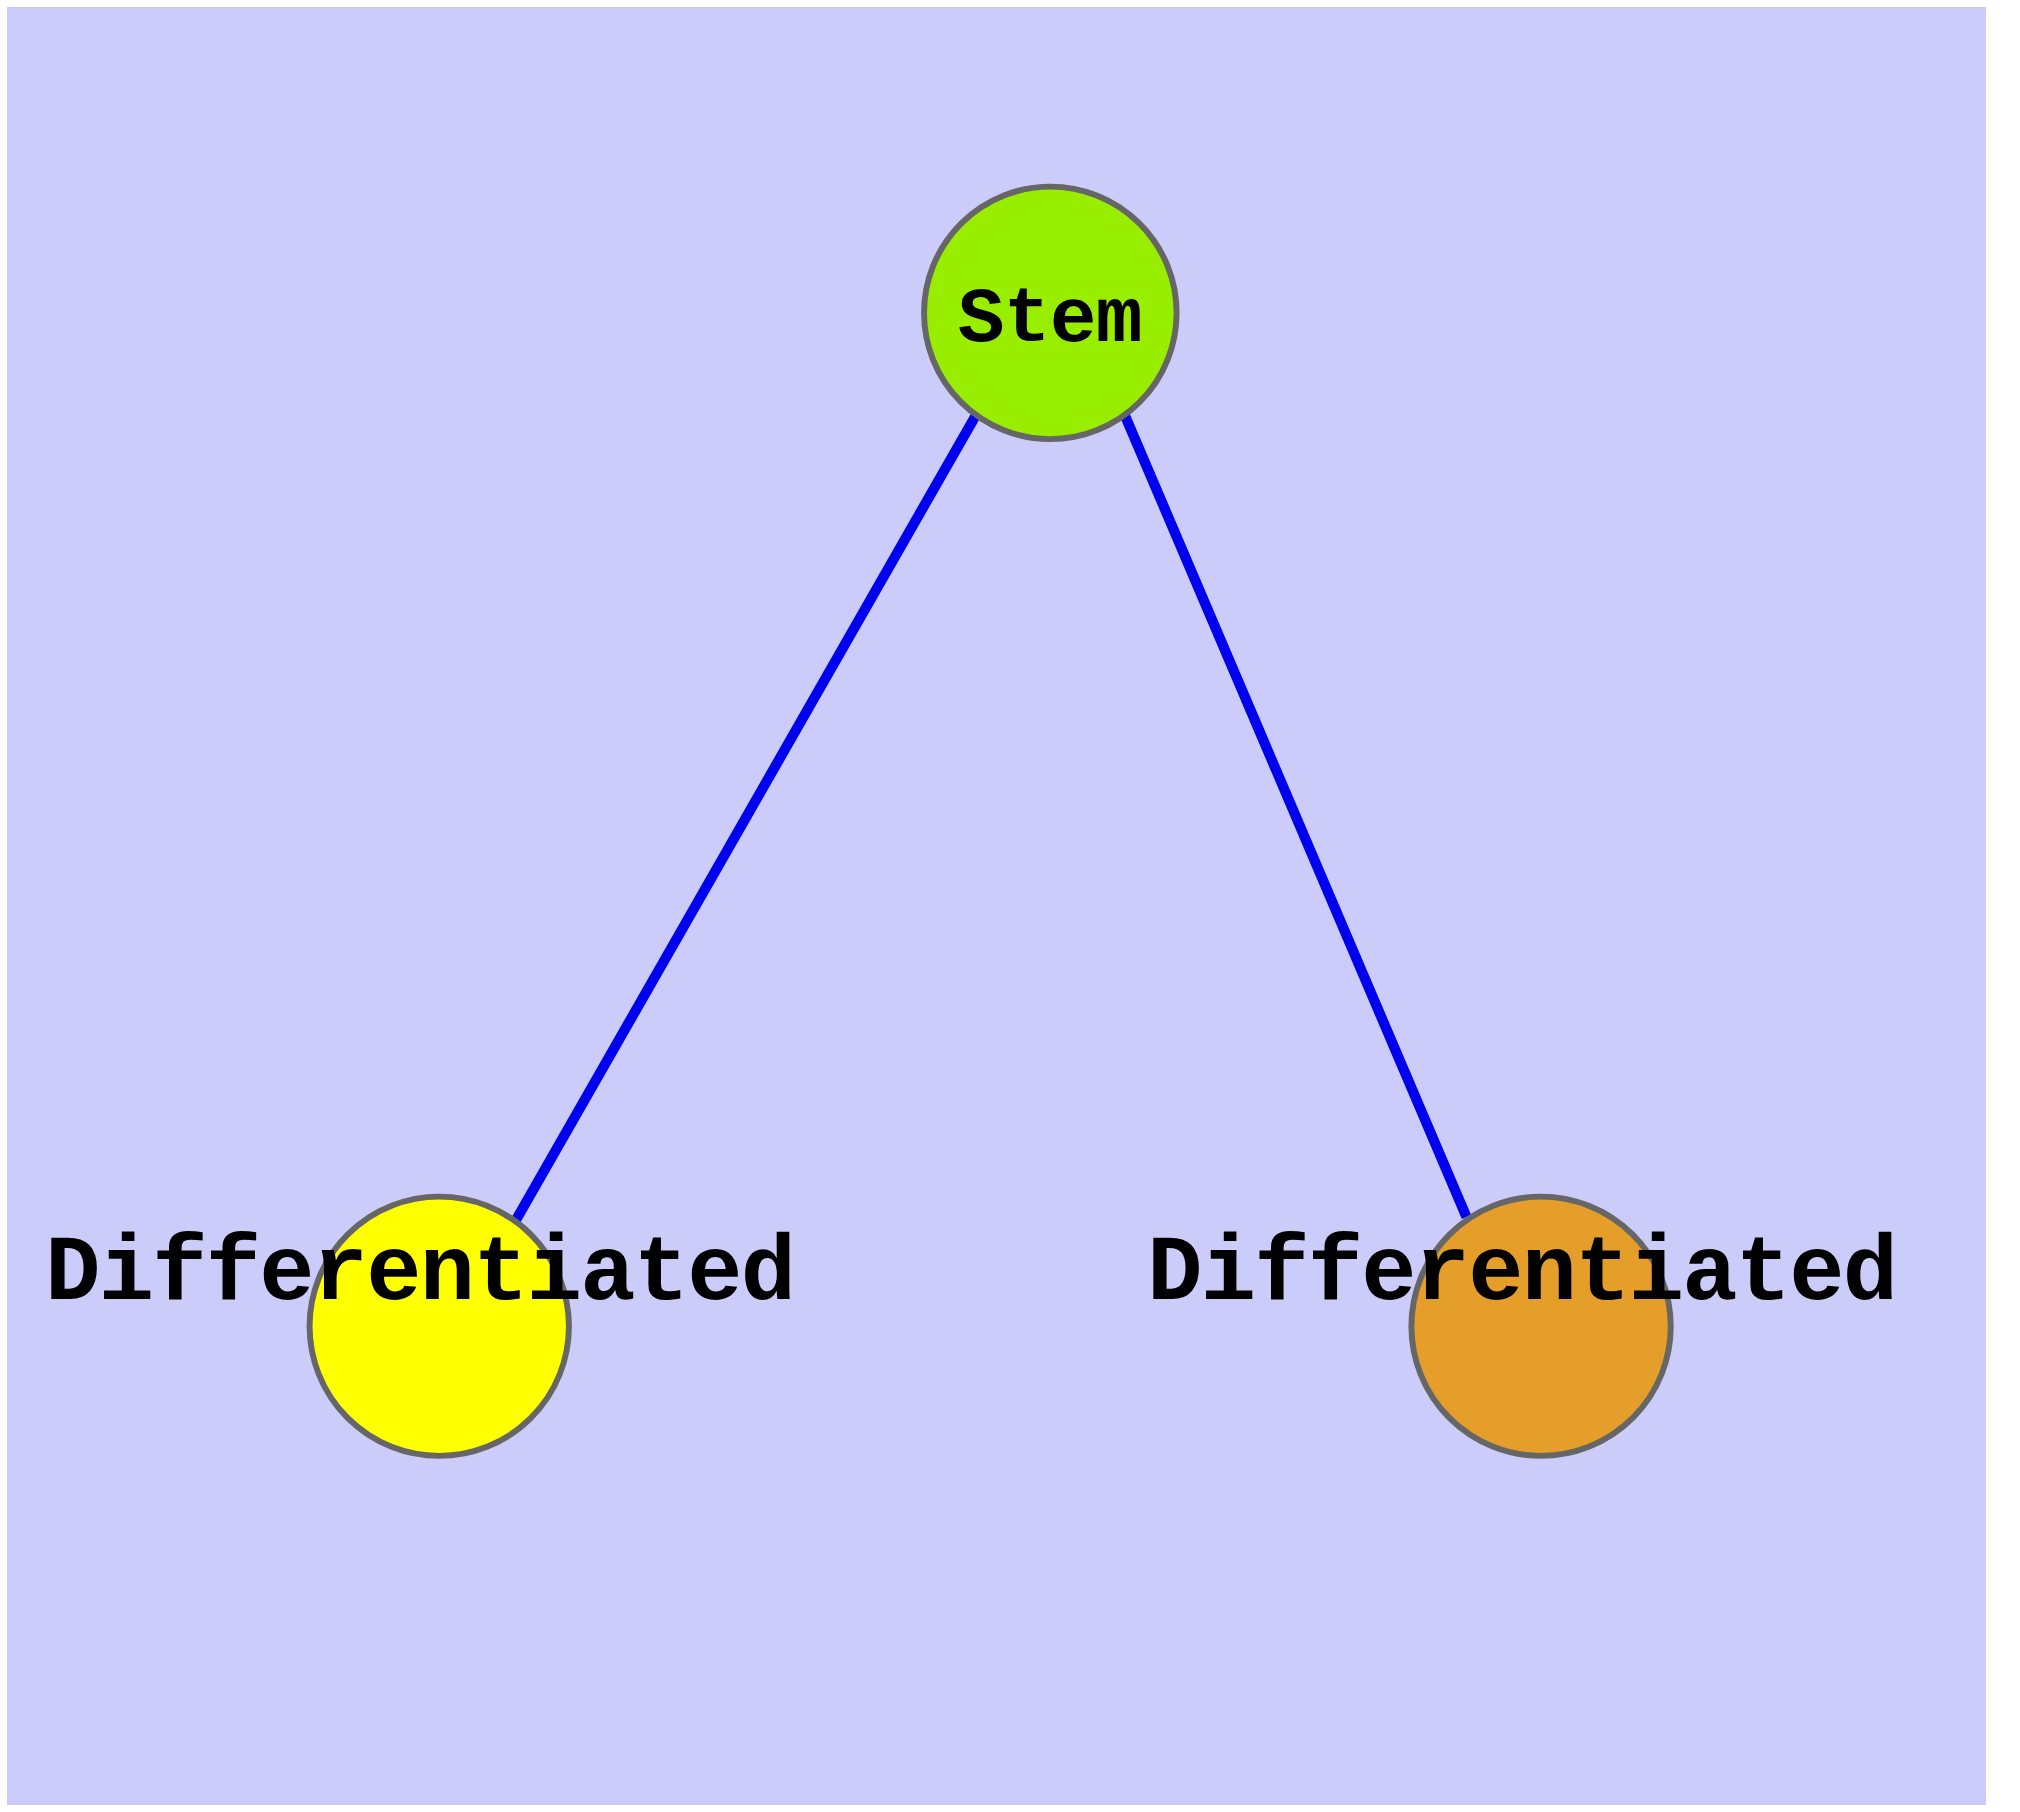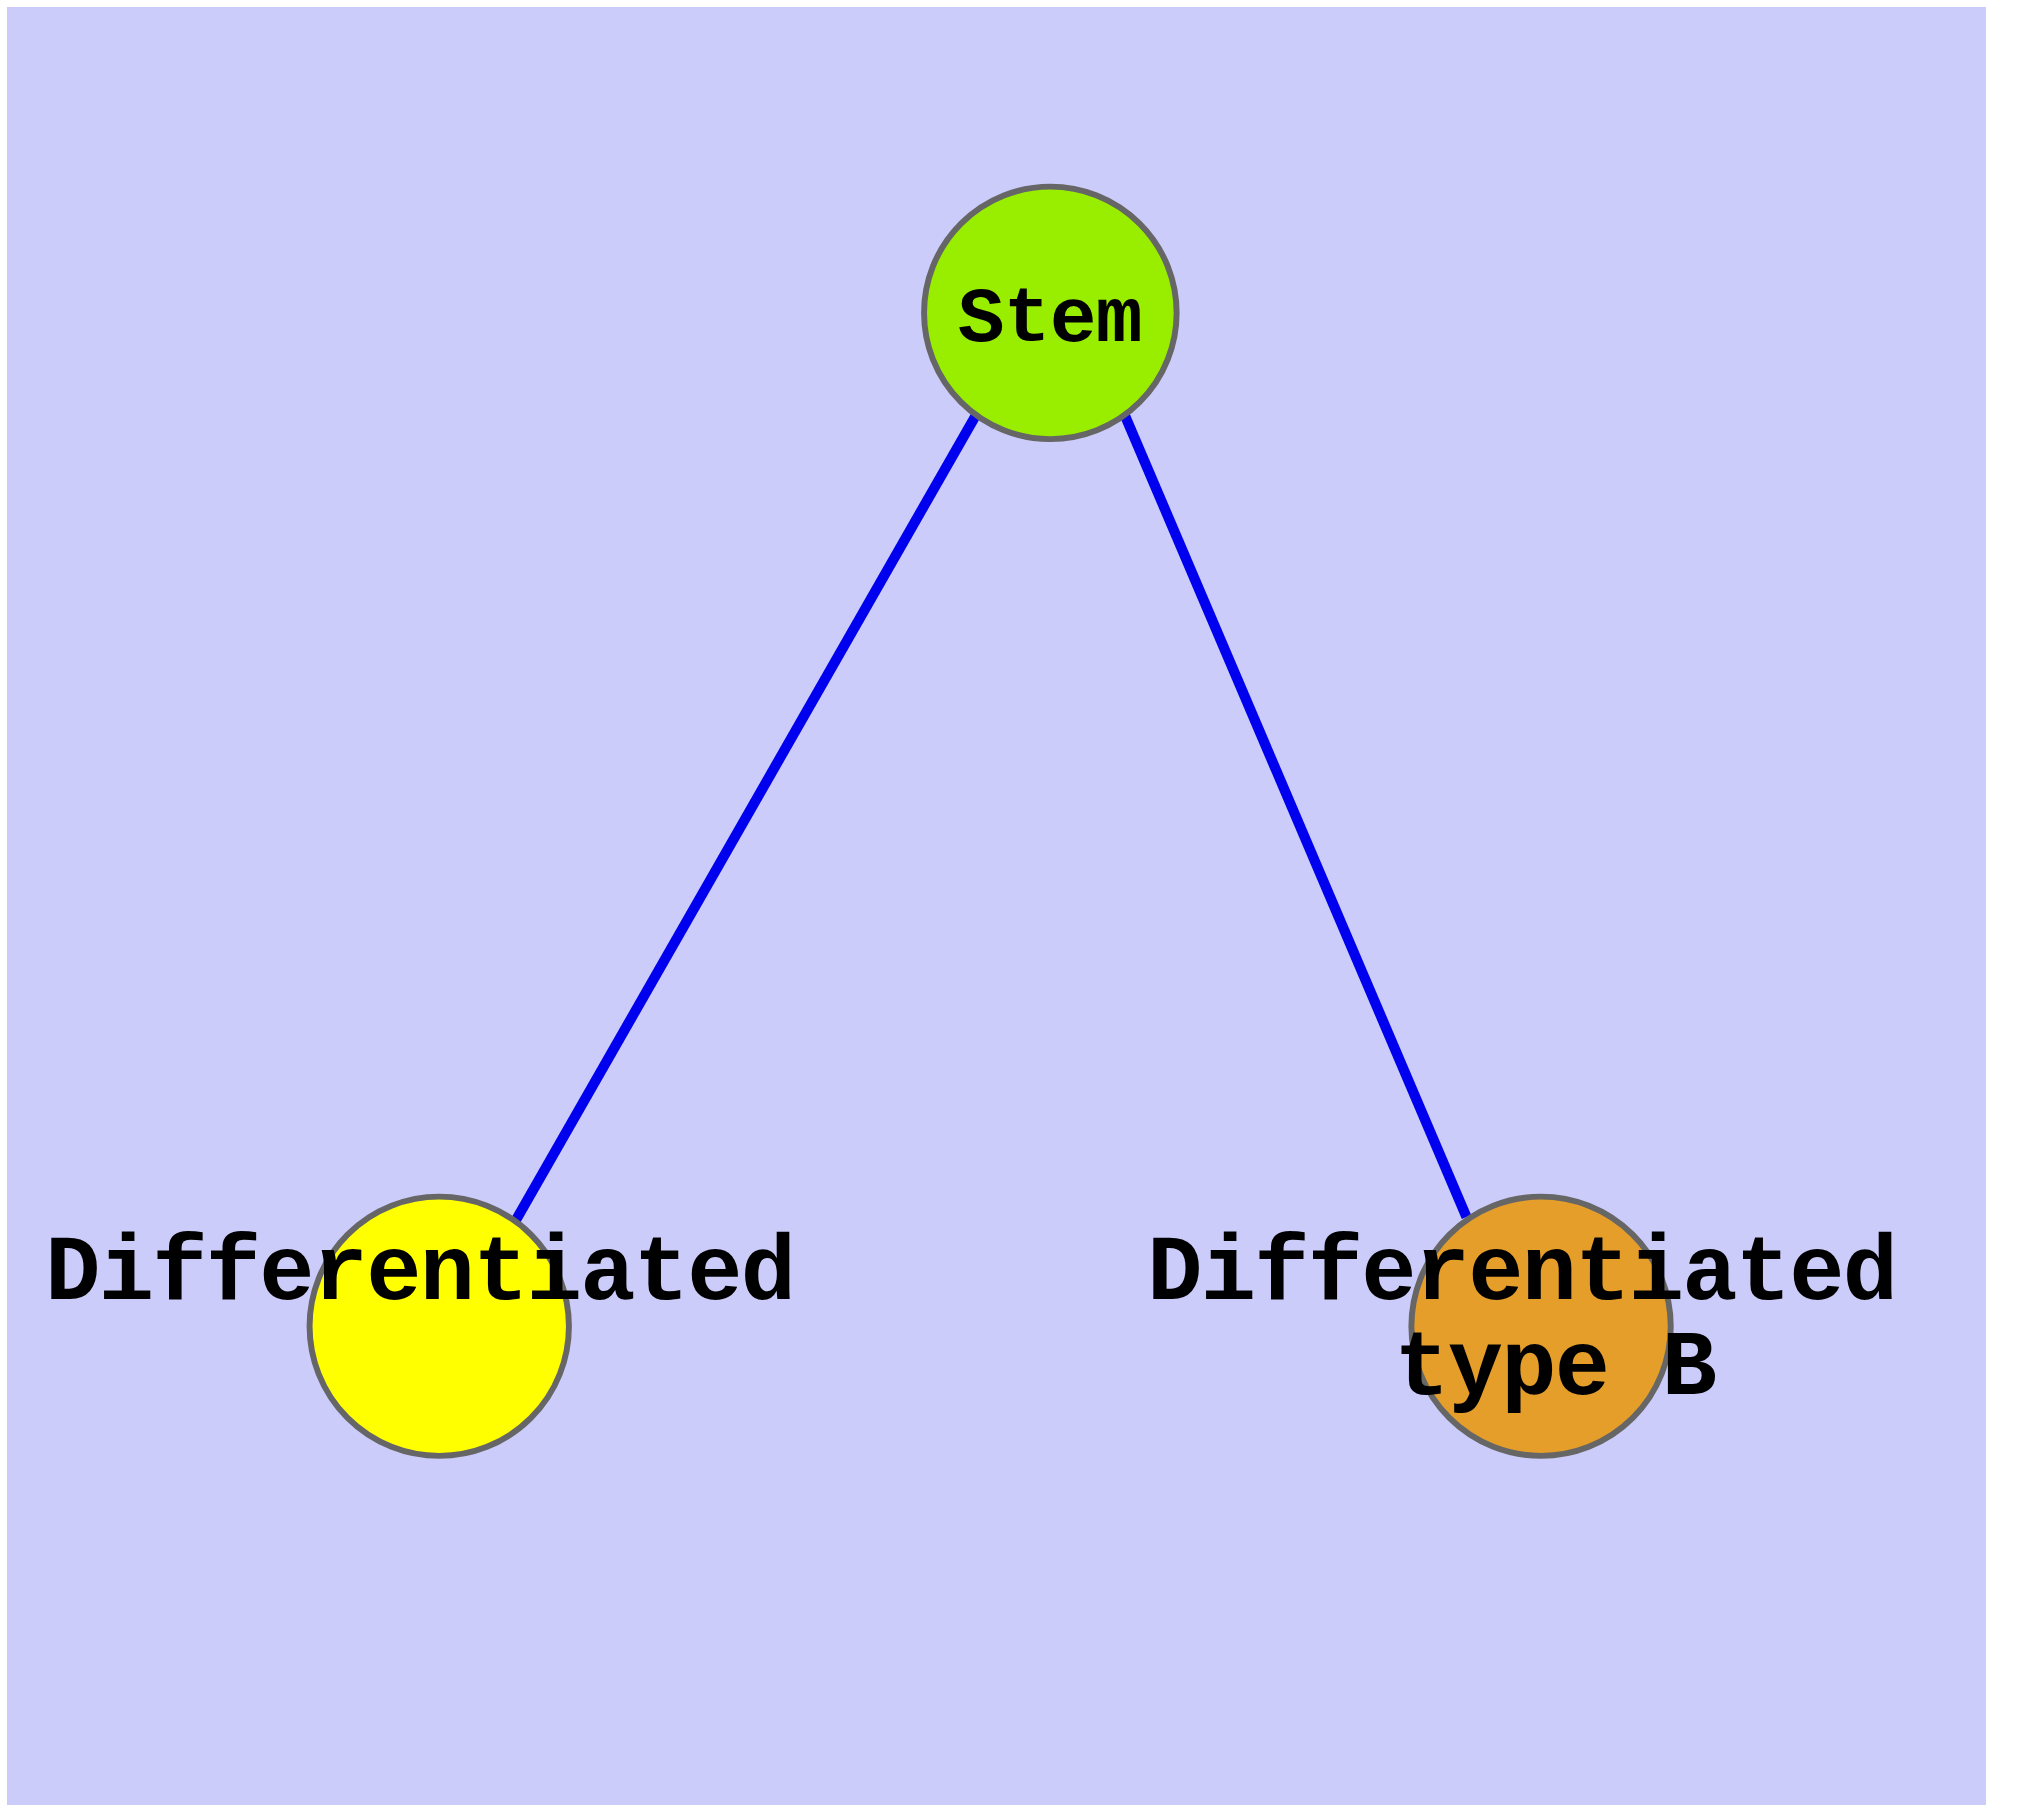--- a/index.html
+++ b/index.html
@@ -79,17 +79,16 @@
         <circle class="node-circle" cx="510" cy="1557" r="153" fill="#ffff00"></circle>
         <circle class="node-circle" cx="1810" cy="1557" r="153" fill="#e59e29"></circle>
       </g>
     </svg>
 
     <div class="node-label stem" style="left:1043px; top:313px;">Stem</div>
 
     <div class="node-label leaf" style="left:413px; top:1268px;">Differentiated</div>
 
     <div class="node-label leaf" style="left:1515px; top:1268px;">Differentiated</div>
-    <div class="node-label leaf" style="left:1548px; top:1363px;">type B</div>
 
   </div>
 </div>
 
 
 </body></html>

